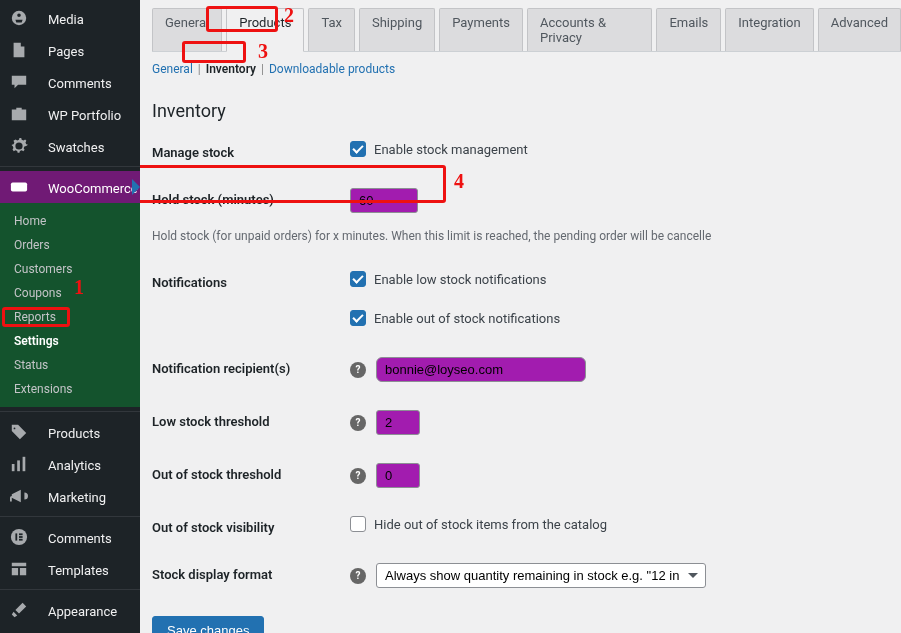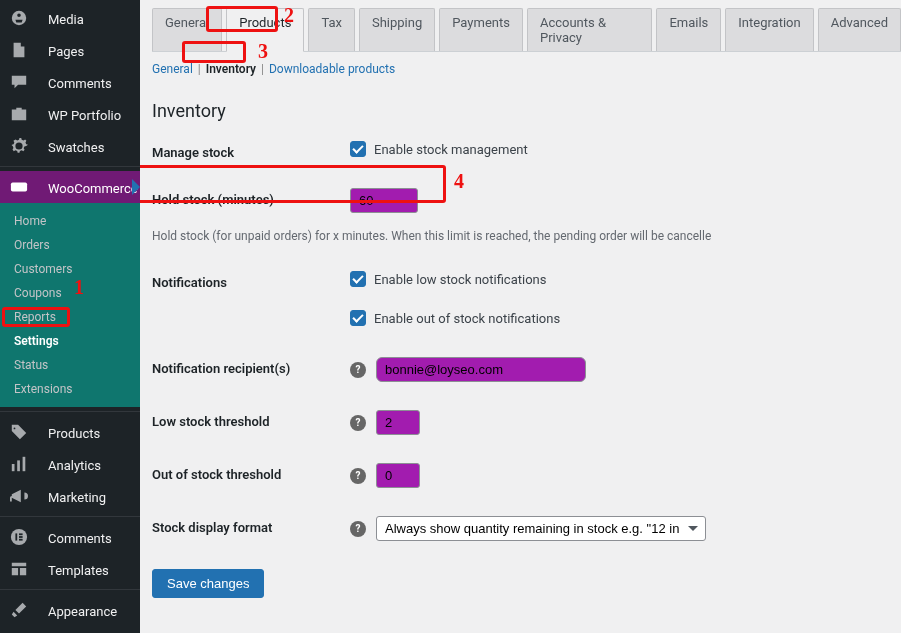--- a/index.html
+++ b/index.html
@@ -8,21 +8,21 @@
   
   .sidebar { width: 140px; background: #1d2327; color: #f0f0f1; font-size: 13px; flex-shrink: 0; padding-top: 2px; }
   .side-item { display: flex; align-items: flex-end; gap: 20px; padding: 7px 8px 7px 10px; color: #f0f0f1; cursor: pointer; position: relative; }
   .side-item .icon { width: 18px; height: 18px; display: inline-flex; align-items: center; justify-content: center; color: #a7aaad; flex-shrink:0; }
   .side-item.active { background: #701a75; color: #fff; }
   .side-item.active .icon { color: #fff; }
   .side-item.active::after {
     content: ""; position: absolute; right: -8px; top: 50%; transform: translateY(-50%);
     border: 8px solid transparent; border-left-color: #2271b1;
   }
-  .sub-list { background: #0f766e; padding: 6px 0; }
+  .sub-list { background: #14532d; padding: 6px 0; }
   .sub-item { padding: 5px 8px 5px 14px; color: #c3c4c7; cursor: pointer; font-size: 12px; position:relative;}
   .sub-item.current { color: #fff; font-weight: 600; }
   .side-sep { height: 1px; background: #32373c; margin: 4px 0; }
   
   .content { flex: 1; background: #f0f0f1; padding: 0 0 0 12px; overflow: hidden; position:relative;}
   .tabs { display: flex; gap: 4px; padding: 8px 0 0 0; border-bottom: 1px solid #ccd0d4; }
   .tab { background: #dcdcde; border: 1px solid #c3c4c7; border-bottom: none; padding: 6px 12px; color: #50575e; cursor: pointer; border-radius: 2px 2px 0 0; }
   .tab.active { background: #f0f0f1; border-bottom: 1px solid #f0f0f1; margin-bottom: -1px; color: #1d2327; }
   .subtabs { padding: 10px 0 0 0; font-size: 12px; }
   .subtabs a { color: #2271b1; text-decoration: none; }
@@ -264,20 +264,29 @@
     
     <div class="form-row">
       <div class="row-label">Out of stock threshold</div>
       <div class="row-control" style="display:flex;align-items:center;">
         <span class="help-icon">?</span>
         <input type="number" style="width: 44px;" value="0">
       </div>
     </div>
 
     
+    <div class="form-row">
+      <div class="row-label">Out of stock visibility</div>
+      <div class="row-control">
+        <label class="chk">
+          <input type="checkbox" id="cb-oos" style="">
+          <span>Hide out of stock items from the catalog</span>
+        </label>
+      </div>
+    </div>
 
     
     <div class="form-row">
       <div class="row-label">Stock display format</div>
       <div class="row-control" style="display:flex;align-items:center;">
         <span class="help-icon">?</span>
         <span class="select-wrap">
           <select style="width:330px">
             <option>Always show quantity remaining in stock e.g. "12 in stock"</option>
           </select>

